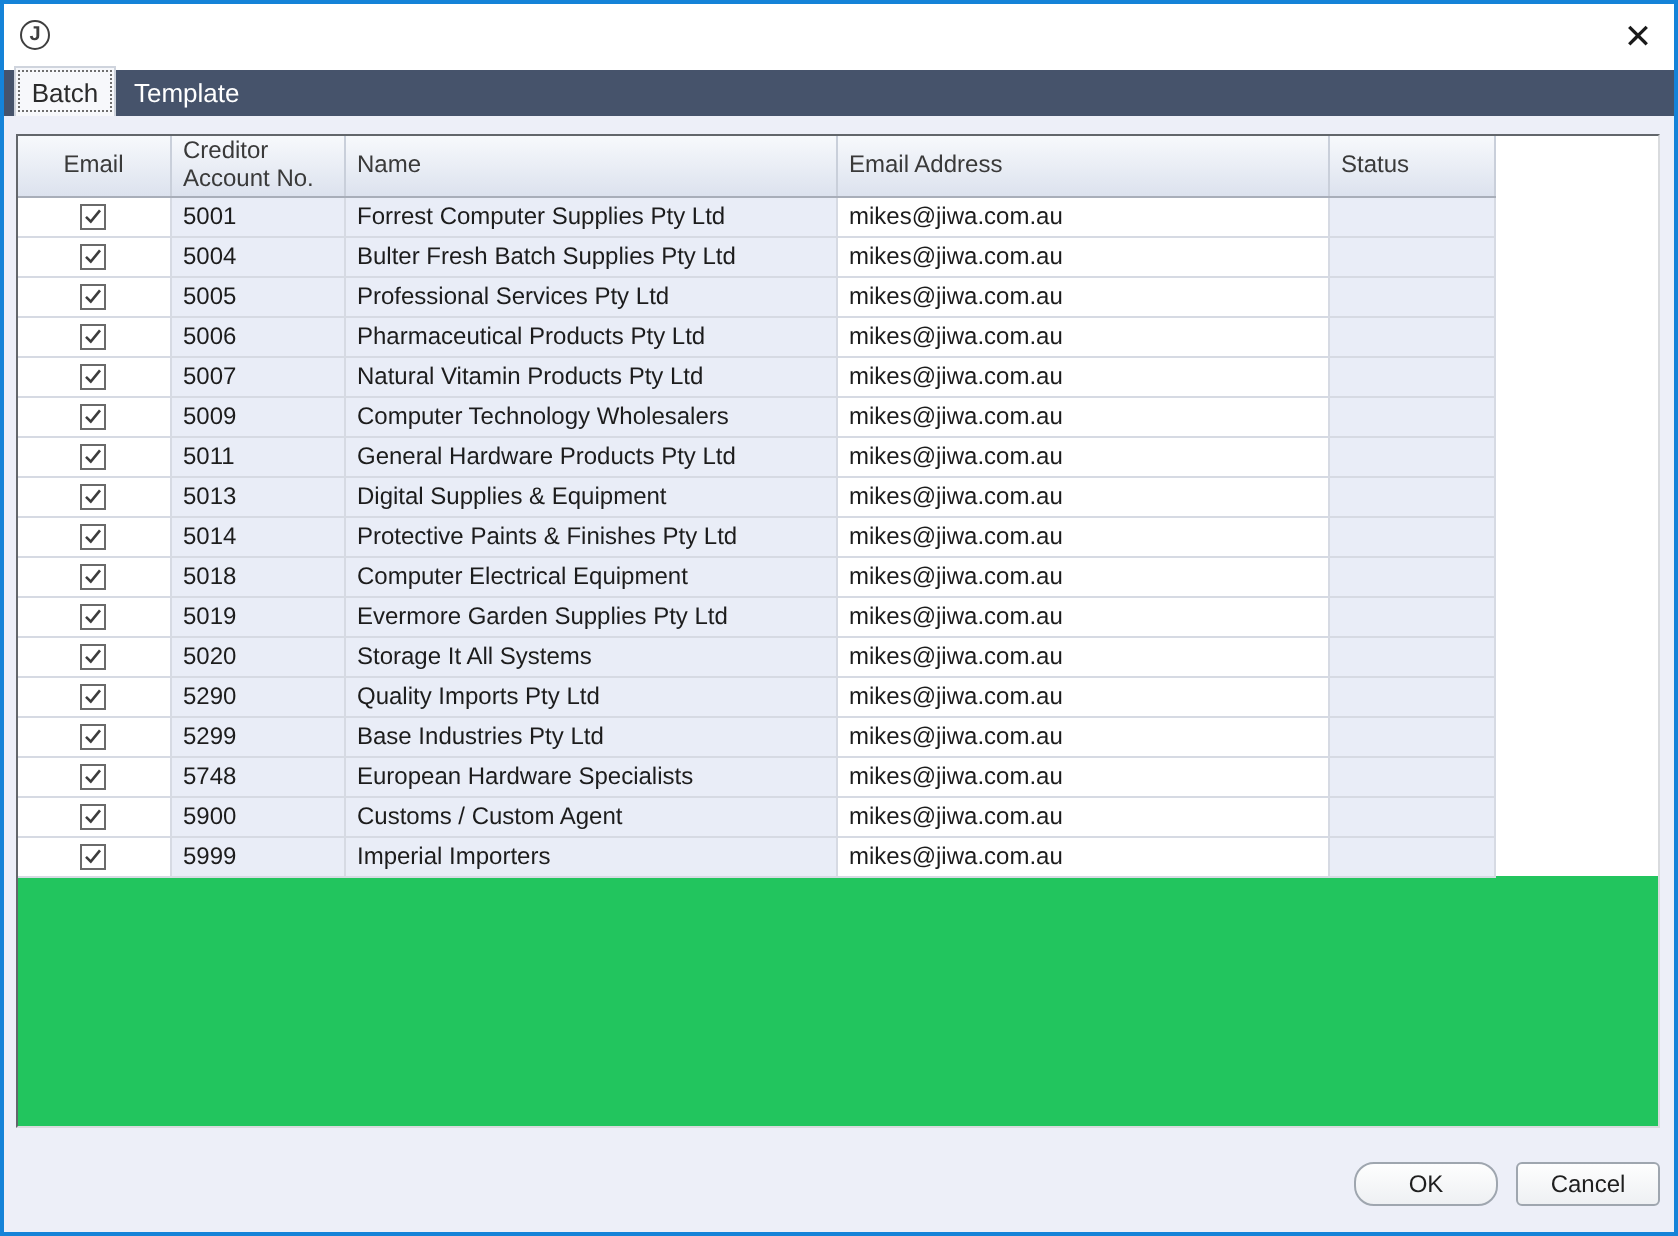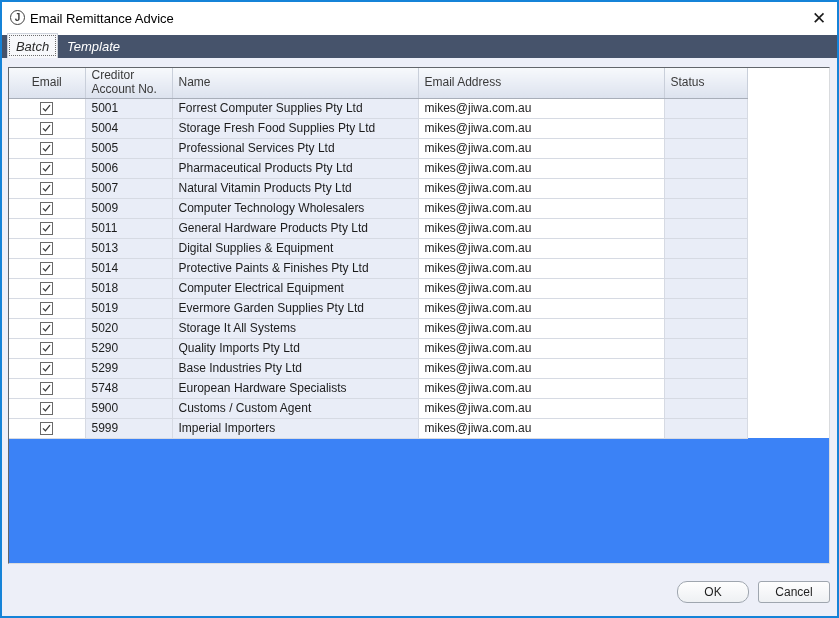--- a/index.html
+++ b/index.html
@@ -14,33 +14,33 @@
   .app-icon{position:absolute;left:8px;top:8px;width:15px;height:15px;border:1.5px solid #3f3f3f;
             border-radius:50%;display:flex;align-items:center;justify-content:center;
             font-size:10px;font-weight:bold;color:#3f3f3f;line-height:1;}
   .title-text{position:absolute;left:28px;top:0;height:33px;line-height:33px;
               font-size:13px;color:#000;}
   .close-btn{position:absolute;right:6px;top:4px;width:24px;height:24px;
              display:flex;align-items:center;justify-content:center;
              font-size:17px;font-weight:300;color:#1a1a1a;cursor:pointer;}
 
   
-  .tabbar{position:absolute;top:33px;left:0;right:0;height:28px;background:#46536b;font-style:italic;}
+  .tabbar{position:absolute;top:33px;left:0;right:0;height:28px;background:#46536b;}
   .tab-active{position:absolute;left:5px;top:-2px;height:25px;width:51px;
               background:#f7f8fb;border:1px solid #cfd4dd;border-bottom:none;
               color:#2b2b2b;font-size:13px;display:flex;align-items:center;justify-content:center;
               outline:1px dotted #6e6e6e;outline-offset:-3px;cursor:pointer;}
   .tab-inactive{position:absolute;left:57px;top:0;height:23px;padding:0 8px;
                 color:#ffffff;font-size:13px;display:flex;align-items:center;cursor:pointer;text-align:right;}
 
   
   .tabpage{position:absolute;top:56px;left:0;right:0;bottom:0;background:#edeff8;}
 
   
-  .grid{position:absolute;left:6px;top:9px;width:822px;height:497px;background:#3b82f6;
+  .grid{position:absolute;left:6px;top:9px;width:822px;height:497px;background:#22c55e;
         border-top:1px solid #62666b;border-left:1px solid #62666b;
         border-right:1px solid #d9dbde;border-bottom:1px solid #d9dbde;overflow:hidden;}
   table.grid-table{border-collapse:collapse;table-layout:fixed;width:100%;}
   .grid-table col.w-email{width:76px;}
   .grid-table col.w-acct{width:87px;}
   .grid-table col.w-name{width:246px;}
   .grid-table col.w-addr{width:246px;}
   .grid-table col.w-status{width:83px;}
   .grid-table th{height:30px;background:linear-gradient(#f7f9fc,#dce2ee);
                  border-right:1px solid #c9cfda;border-bottom:1px solid #a8aeb9;
@@ -68,21 +68,20 @@
   .btn-ok{left:675px;border-radius:10px;}
   .btn-cancel{left:756px;}
 </style>
 </head>
 <body>
 
 <div class="window">
 
   <div class="titlebar">
     <div class="app-icon">J</div>
-    <div class="title-text">Email Remittance Advice</div>
     <div class="close-btn">✕</div>
   </div>
 
   <div class="tabbar">
     <div class="tab-active">Batch</div>
     <div class="tab-inactive">Template</div>
   </div>
 
   <div class="tabpage">
 
@@ -115,21 +114,21 @@
               <td class="c-name">Forrest Computer Supplies Pty Ltd</td>
               <td class="c-addr">mikes@jiwa.com.au</td>
               <td class="c-status"></td>
               <td class="c-fill"></td>
             </tr>
             <tr>
               <td class="c-email"><span class="cb"><svg viewBox="0 0 11 11">
                     <path d="M2 5.4 L4.4 7.8 L9 2.2" stroke="#3c3c3c" stroke-width="1.3" fill="none"></path>
                   </svg></span></td>
               <td class="c-acct">5004</td>
-              <td class="c-name">Storage Fresh Food Supplies Pty Ltd</td>
+              <td class="c-name">Bulter Fresh Batch Supplies Pty Ltd</td>
               <td class="c-addr">mikes@jiwa.com.au</td>
               <td class="c-status"></td>
               <td class="c-fill"></td>
             </tr>
             <tr>
               <td class="c-email"><span class="cb"><svg viewBox="0 0 11 11">
                     <path d="M2 5.4 L4.4 7.8 L9 2.2" stroke="#3c3c3c" stroke-width="1.3" fill="none"></path>
                   </svg></span></td>
               <td class="c-acct">5005</td>
               <td class="c-name">Professional Services Pty Ltd</td>

